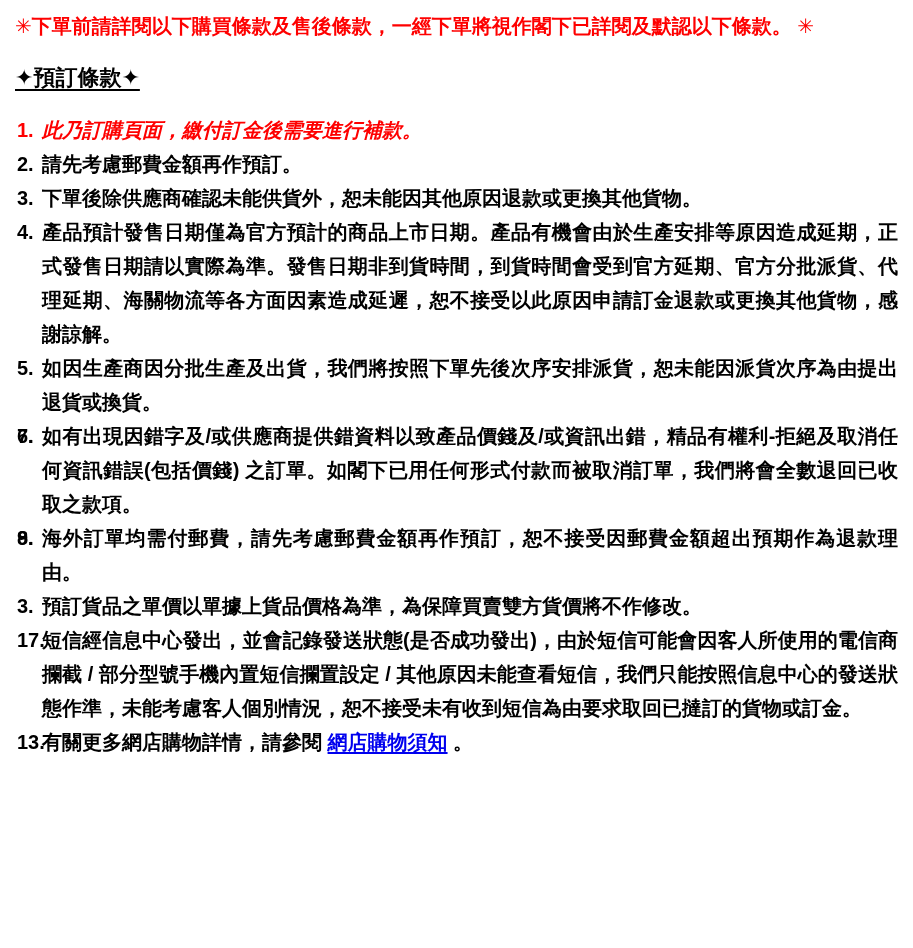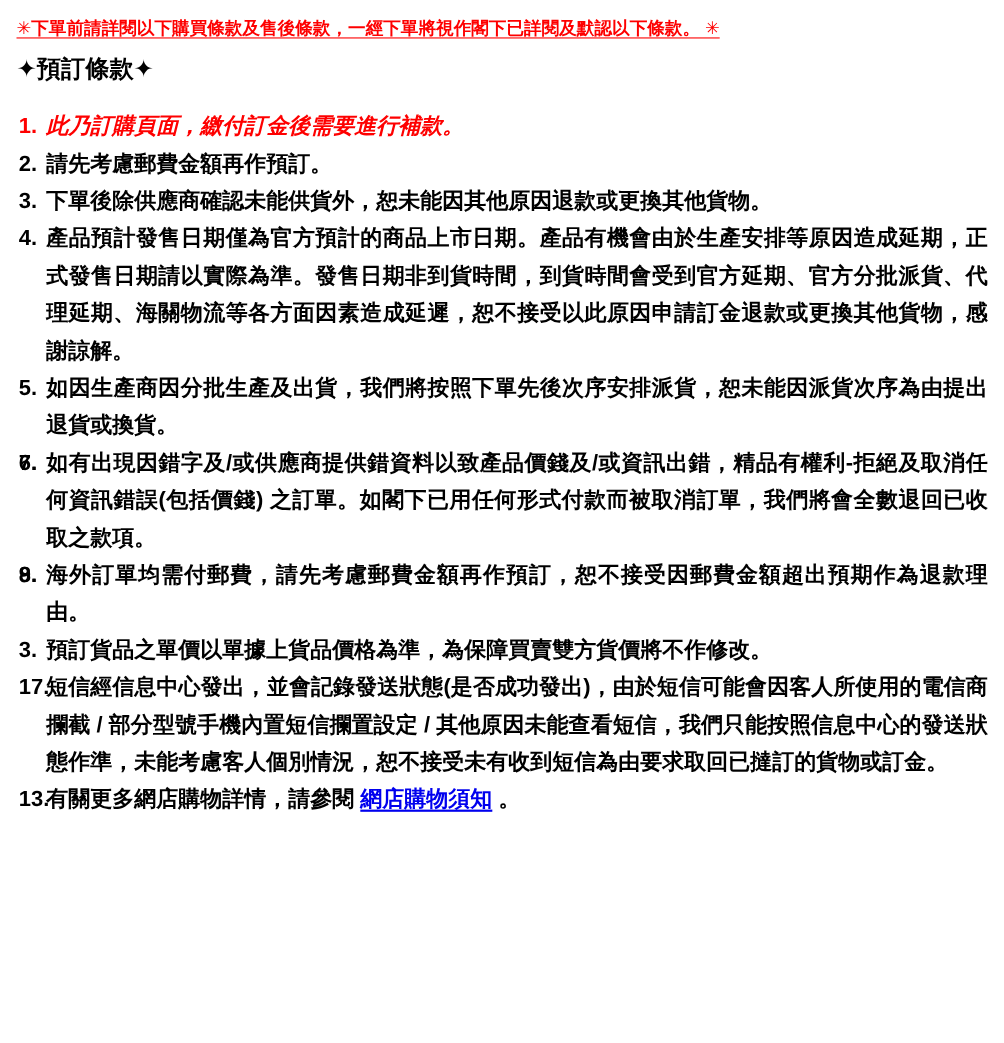--- a/index.html
+++ b/index.html
@@ -12,33 +12,33 @@
     height: 948px;
     overflow: hidden;
     font-family: "Liberation Sans", "DejaVu Sans", sans-serif;
     font-weight: bold;
     color: var(--text, #000000);
   }
   .doc {
     padding: 13px 14px 0 15px;
   }
   .warning-header {
-    font-size: 16px;
+    font-size: 20px;
     line-height: 27px;
     color: var(--red, #fe0000);
-    text-decoration: underline;
     text-underline-offset: 3px;
     white-space: nowrap;
   }
   .section-title {
     display: inline-block;
-    margin-top: 9px;
+    margin-top: 24px;
     font-size: 22px;
     line-height: 27px;
     color: var(--text, #000000);
+    text-decoration: underline;
     text-underline-offset: 4px;
   }
   ol.terms-list {
     list-style: none;
     margin: 22px 0 0 2px;
     padding: 0;
     font-size: 20px;
     line-height: 34px;
   }
   li.term {

